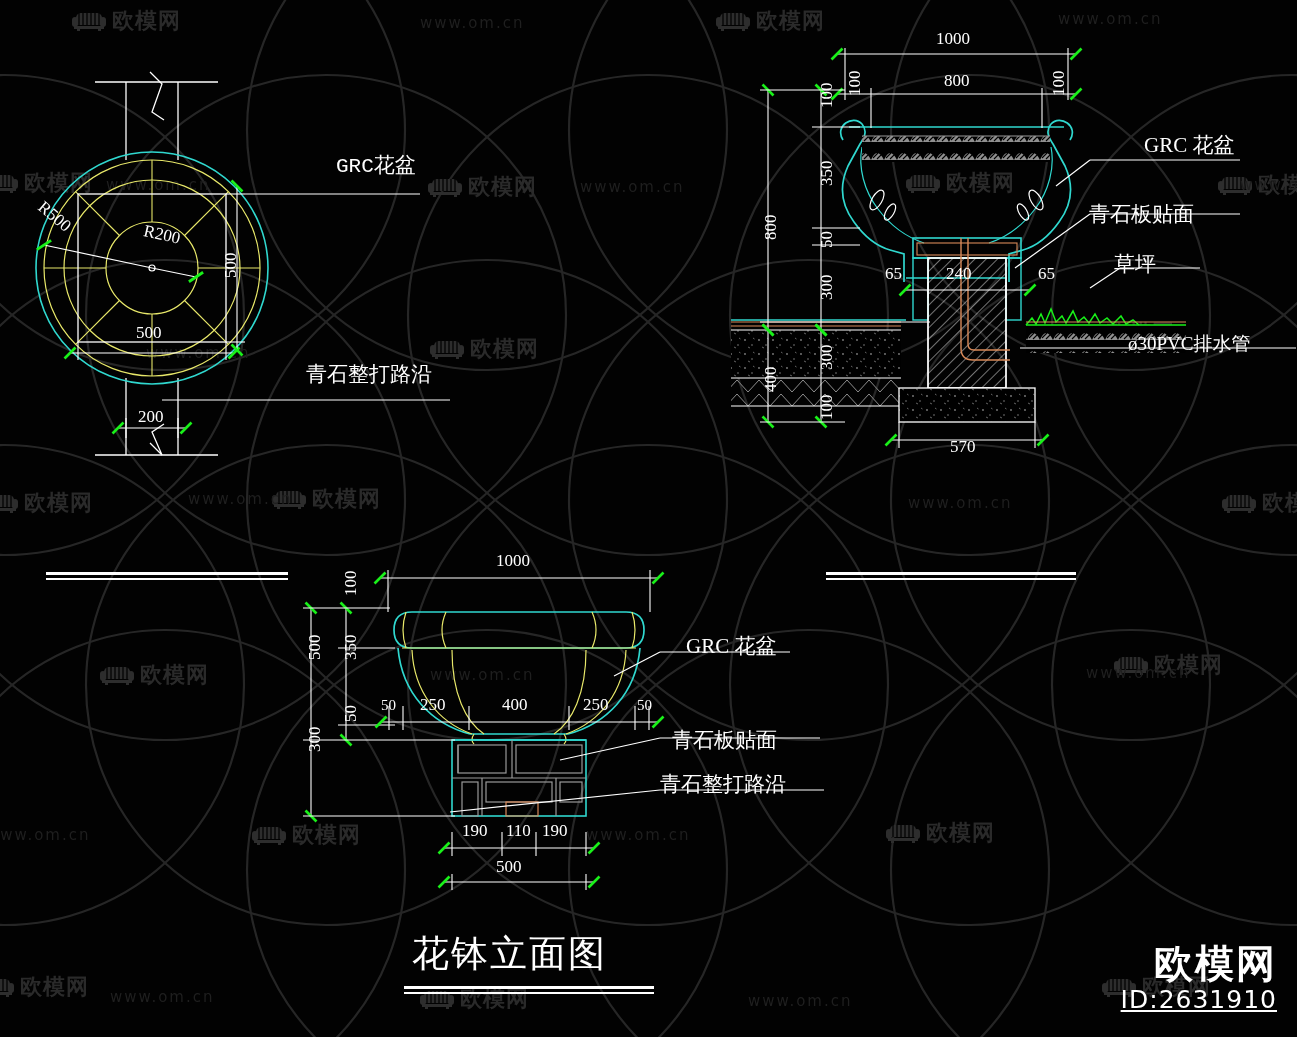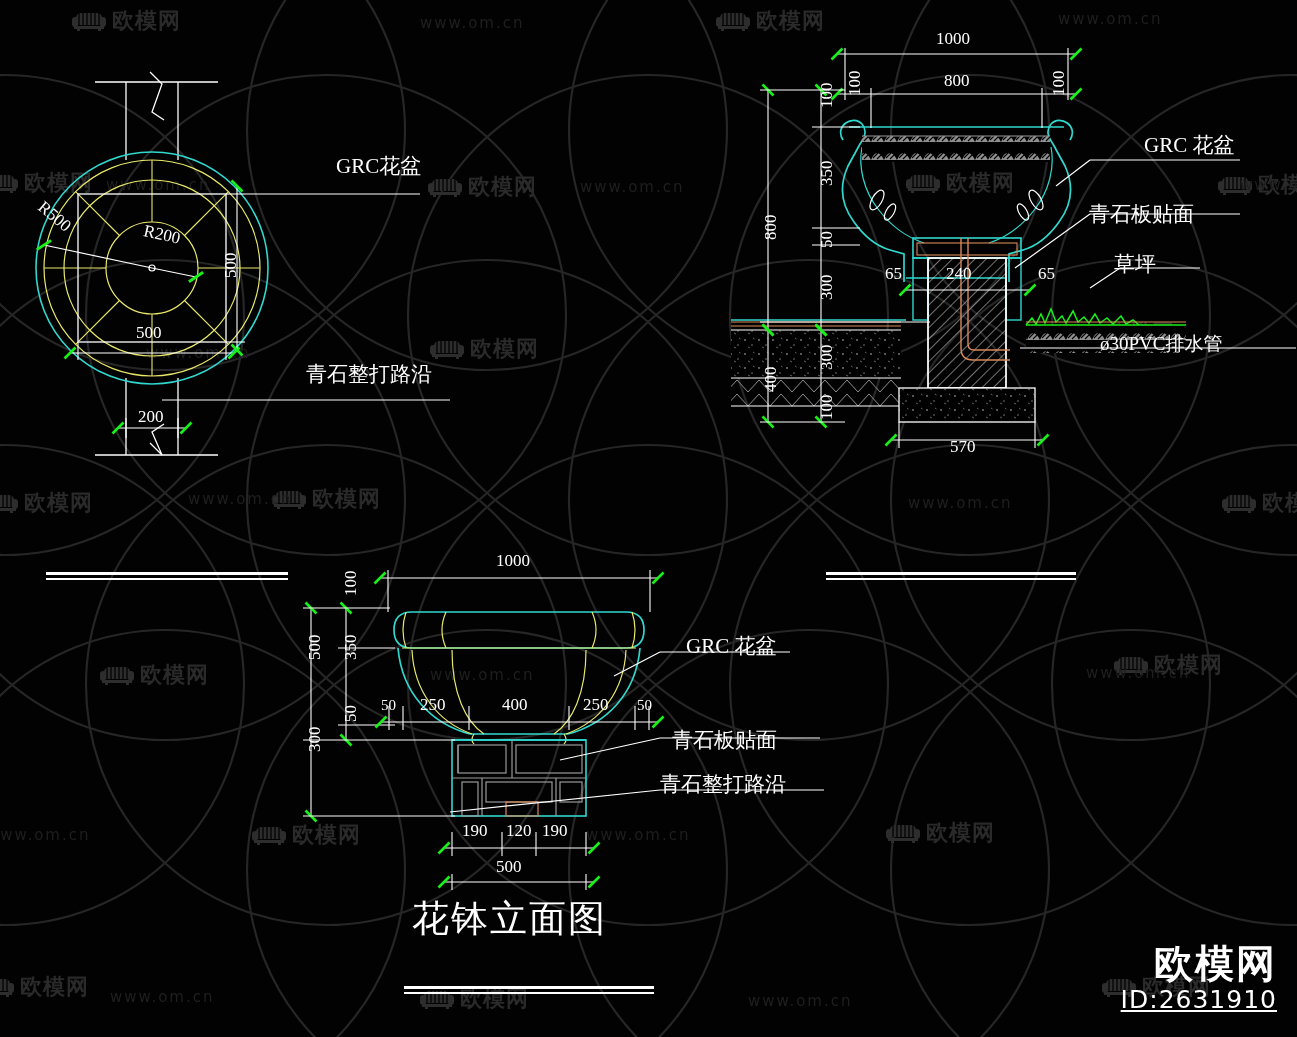--- a/index.html
+++ b/index.html
@@ -590,38 +590,38 @@
         <line x1="614" y1="676" x2="660" y2="652"></line>
         <line x1="660" y1="652" x2="790" y2="652"></line>
         <line x1="560" y1="760" x2="660" y2="738"></line>
         <line x1="660" y1="738" x2="820" y2="738"></line>
         <line x1="450" y1="812" x2="660" y2="790"></line>
         <line x1="660" y1="790" x2="824" y2="790"></line>
       </g>
     </g>
   </svg>
 
-  <div class="lbl lbl-cn" style="left:336px;top:156px;">GRC花盆</div>
+  <div class="lbl lbl-cn" style="left:336px;top:156px;font-family:Liberation Mono, monospace;">GRC花盆</div>
   <div class="lbl lbl-cn" style="left:306px;top:364px;">青石整打路沿</div>
 
   <div class="dim" style="left:46px;top:198px;transform-origin:left top;transform:rotate(40deg);">R500</div>
   <div class="dim" style="left:146px;top:222px;transform-origin:left top;transform:rotate(13deg);">R200</div>
   <div class="dim" style="left:136px;top:324px;">500</div>
   <div class="dim dim-v" style="left:222px;top:278px;">500</div>
   <div class="dim" style="left:138px;top:408px;">200</div>
 
   <div class="title-rule" style="left:46px;top:572px;width:242px;">
     <i style="height:3px;"></i>
       <i style="height:2px;margin-top:3px;"></i>
   </div>
 
   <div class="lbl lbl-cn" style="left:1144px;top:135px;">GRC 花盆</div>
   <div class="lbl lbl-cn" style="left:1089px;top:204px;">青石板贴面</div>
   <div class="lbl lbl-cn" style="left:1114px;top:254px;">草坪</div>
-  <div class="lbl lbl-sm" style="left:1100px;top:334px;">ø30PVC排水管</div>
+  <div class="lbl lbl-sm" style="left:1128px;top:334px;">ø30PVC排水管</div>
 
   <div class="dim" style="left:936px;top:30px;">1000</div>
   <div class="dim dim-v" style="left:846px;top:96px;">100</div>
   <div class="dim" style="left:944px;top:72px;">800</div>
   <div class="dim dim-v" style="left:1050px;top:96px;">100</div>
   <div class="dim dim-v" style="left:818px;top:108px;">100</div>
   <div class="dim dim-v" style="left:818px;top:186px;">350</div>
   <div class="dim dim-v" style="left:818px;top:248px;">50</div>
   <div class="dim dim-v" style="left:818px;top:300px;">300</div>
   <div class="dim dim-v" style="left:762px;top:240px;">800</div>
@@ -647,25 +647,25 @@
   <div class="dim dim-v" style="left:342px;top:660px;">350</div>
   <div class="dim dim-v" style="left:342px;top:722px;">50</div>
   <div class="dim dim-v" style="left:306px;top:660px;">500</div>
   <div class="dim dim-v" style="left:306px;top:752px;">300</div>
   <div class="dim dim-sm" style="left:381px;top:698px;">50</div>
   <div class="dim" style="left:420px;top:696px;">250</div>
   <div class="dim" style="left:502px;top:696px;">400</div>
   <div class="dim" style="left:583px;top:696px;">250</div>
   <div class="dim dim-sm" style="left:637px;top:698px;">50</div>
   <div class="dim" style="left:462px;top:822px;">190</div>
-  <div class="dim" style="left:506px;top:822px;">120</div>
+  <div class="dim" style="left:506px;top:822px;">110</div>
   <div class="dim" style="left:542px;top:822px;">190</div>
   <div class="dim" style="left:496px;top:858px;">500</div>
 
-  <div class="title" style="left:412px;top:900px;">花钵立面图</div>
+  <div class="title" style="left:412px;top:935px;">花钵立面图</div>
   <div class="title-rule" style="left:404px;top:986px;width:250px;">
     <i style="height:3px;"></i>
       <i style="height:2px;margin-top:3px;"></i>
   </div>
 
   <div class="brand">
     <div class="name">欧模网</div>
     <div class="id">ID:2631910</div>
   </div>
 

